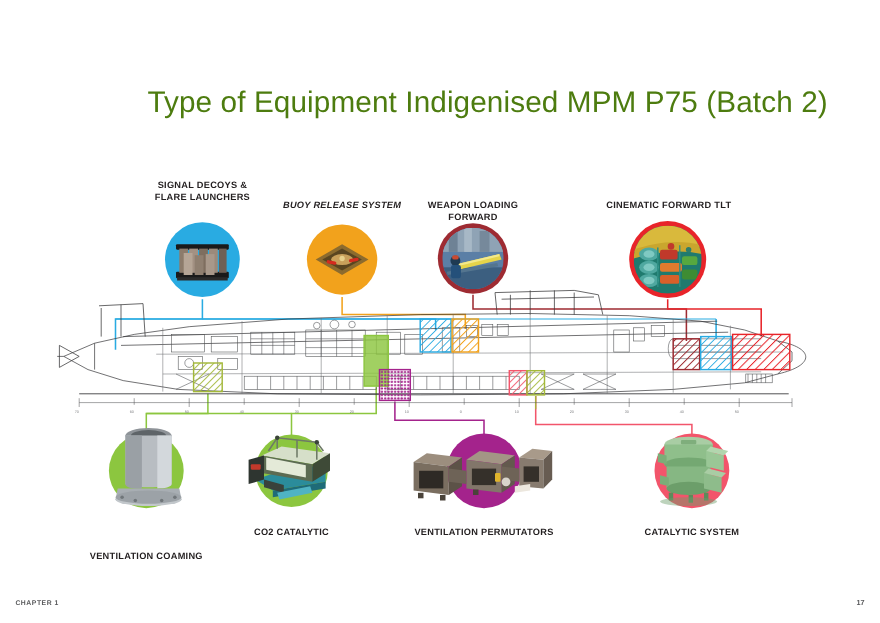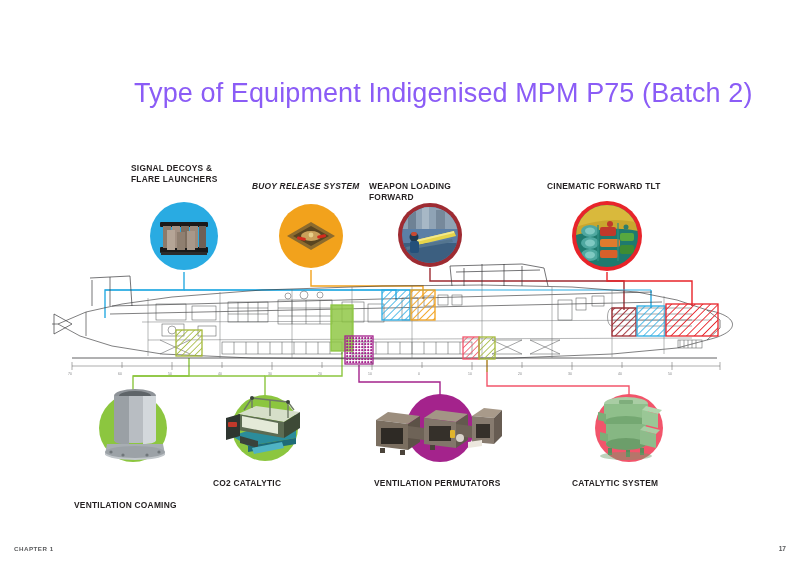--- a/index.html
+++ b/index.html
@@ -9,35 +9,35 @@
     font-family:"Liberation Sans", sans-serif;
     overflow:hidden;
     position:relative;
   }
   .page{position:absolute;inset:0;}
 
   
   .title{
     position:absolute;left:134px;top:78px;
     font-size:27px;
-    color:#8b5cf6;
+    color:#4d7c0f;
     font-weight:400;
     letter-spacing:.1px;
     white-space:nowrap;
   }
 
   
   .lbl{
     position:absolute;
     font-size:8.4px;
     font-weight:bold;
     color:#231F20;
     letter-spacing:.25px;
     line-height:11px;
-    text-align:left;
+    text-align:center;
     white-space:pre-line;
   }
 
   
   .bubble{
     position:absolute;
     border-radius:50%;
     overflow:hidden;
   }
   .bubble .shot{

